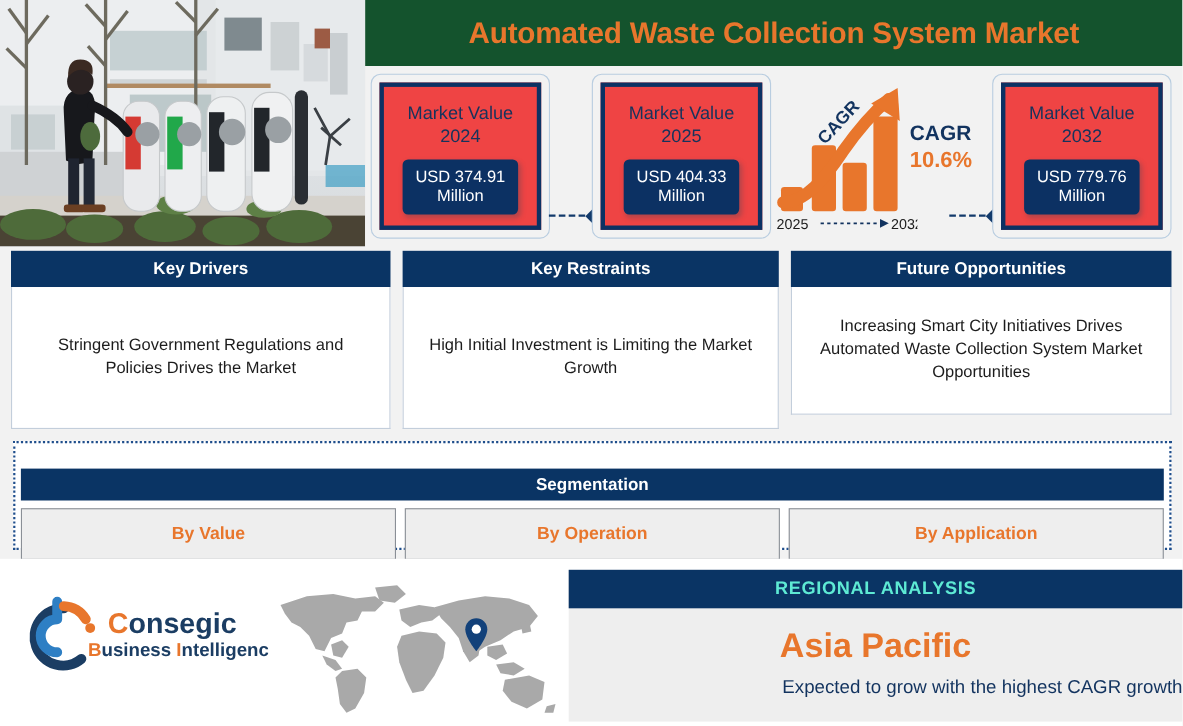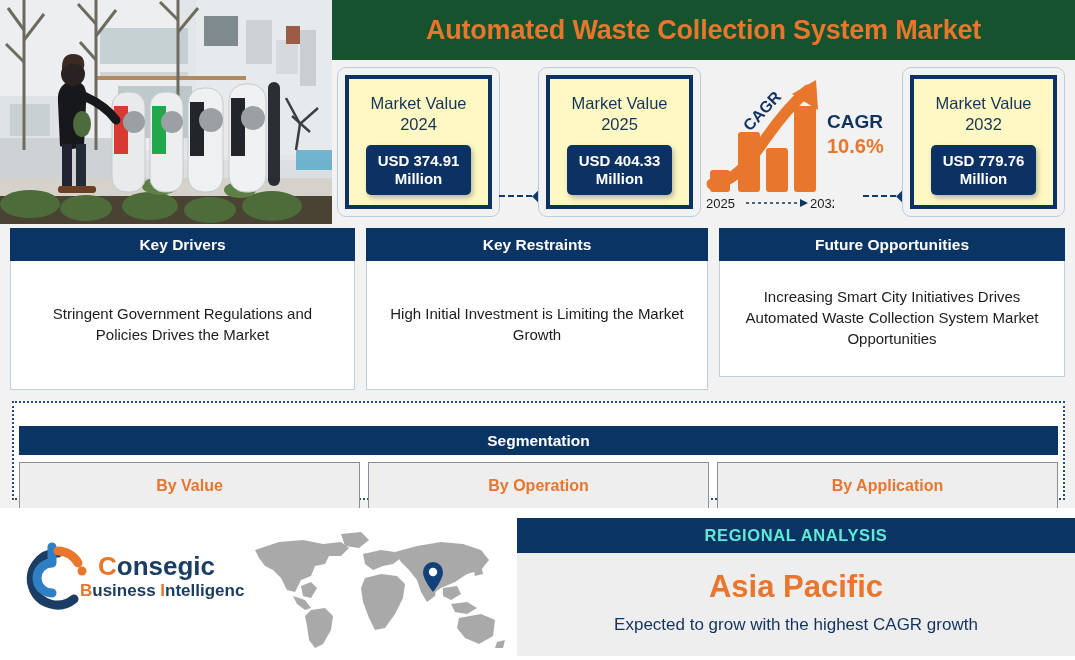--- a/index.html
+++ b/index.html
@@ -22,26 +22,26 @@
   .title-bar .title{
     font-size:27px;font-weight:bold;color:#e8762c;letter-spacing:-.2px;white-space:nowrap;
   }
 
   
   .value-strip{position:absolute;left:332px;top:60px;width:743px;height:164px;background:#f2f2f2;}
 
   .mv-box{position:absolute;top:7px;width:163px;height:150px;
     border:1px solid #b9cde0;border-radius:9px;background:#f2f2f2;
     box-sizing:border-box;padding:7px;}
-  .mv-inner{width:100%;height:100%;border:4px solid #0c3163;background:#fef9c3;
+  .mv-inner{width:100%;height:100%;border:4px solid #0c3163;background:#ef4444;
     box-sizing:border-box;display:flex;flex-direction:column;align-items:center;
     justify-content:flex-start;padding-top:14px;}
   .mv-label{font-size:16.5px;color:#16335c;line-height:1.25;text-align:center;}
   .mv-chip{margin-top:11px;background:#0c3163;color:#ffffff;border-radius:5px;
-    padding:7px 12px;text-align:center;font-size:15px;font-weight:bold;line-height:1.2;
+    padding:7px 12px;text-align:center;font-size:15px;font-weight:normal;line-height:1.2;
     box-shadow:2px 3px 5px rgba(60,70,85,.35);}
 
   #mv2024{left:5px;}
   #mv2025{left:206px;}
   #mv2032{left:570px;}
 
   .connector{position:absolute;top:131px;height:10px;display:flex;align-items:center;}
   .connector .dash{flex:0 0 auto;width:33px;border-top:2px dashed #123a6b;}
   .connector .diamond{width:9px;height:9px;background:#123a6b;transform:rotate(45deg);margin-left:2px;}
   #conn1{left:167px;}
@@ -87,21 +87,21 @@
   .bottom{position:absolute;left:0;top:508px;width:1075px;height:152px;background:#ffffff;}
   .logo{position:absolute;left:12px;top:33px;width:232px;height:72px;}
   .logo svg{display:block;}
   .map{position:absolute;left:245px;top:18px;width:262px;height:126px;}
   .map svg{display:block;}
 
   .region{position:absolute;left:517px;top:10px;width:558px;height:138px;background:#eeeeee;}
   .region-head{height:35px;background:#0a3464;color:#5eead4;font-size:16.5px;font-weight:bold;
     letter-spacing:.6px;display:flex;align-items:center;justify-content:center;}
   .region-name{margin-top:16px;text-align:center;color:#e8762c;font-size:31px;font-weight:bold;}
-  .region-sub{margin-top:10px;text-align:center;color:#12335f;font-size:17px;}
+  .region-sub{margin-top:10px;text-align:right;color:#12335f;font-size:17px;}
 </style>
 </head>
 <body>
 
 <div class="page">
 
   <div class="hero">
     <svg viewBox="0 0 332 224" xmlns="http://www.w3.org/2000/svg">
       <defs>
         <linearGradient id="skyg" x1="0" y1="0" x2="0" y2="1">

